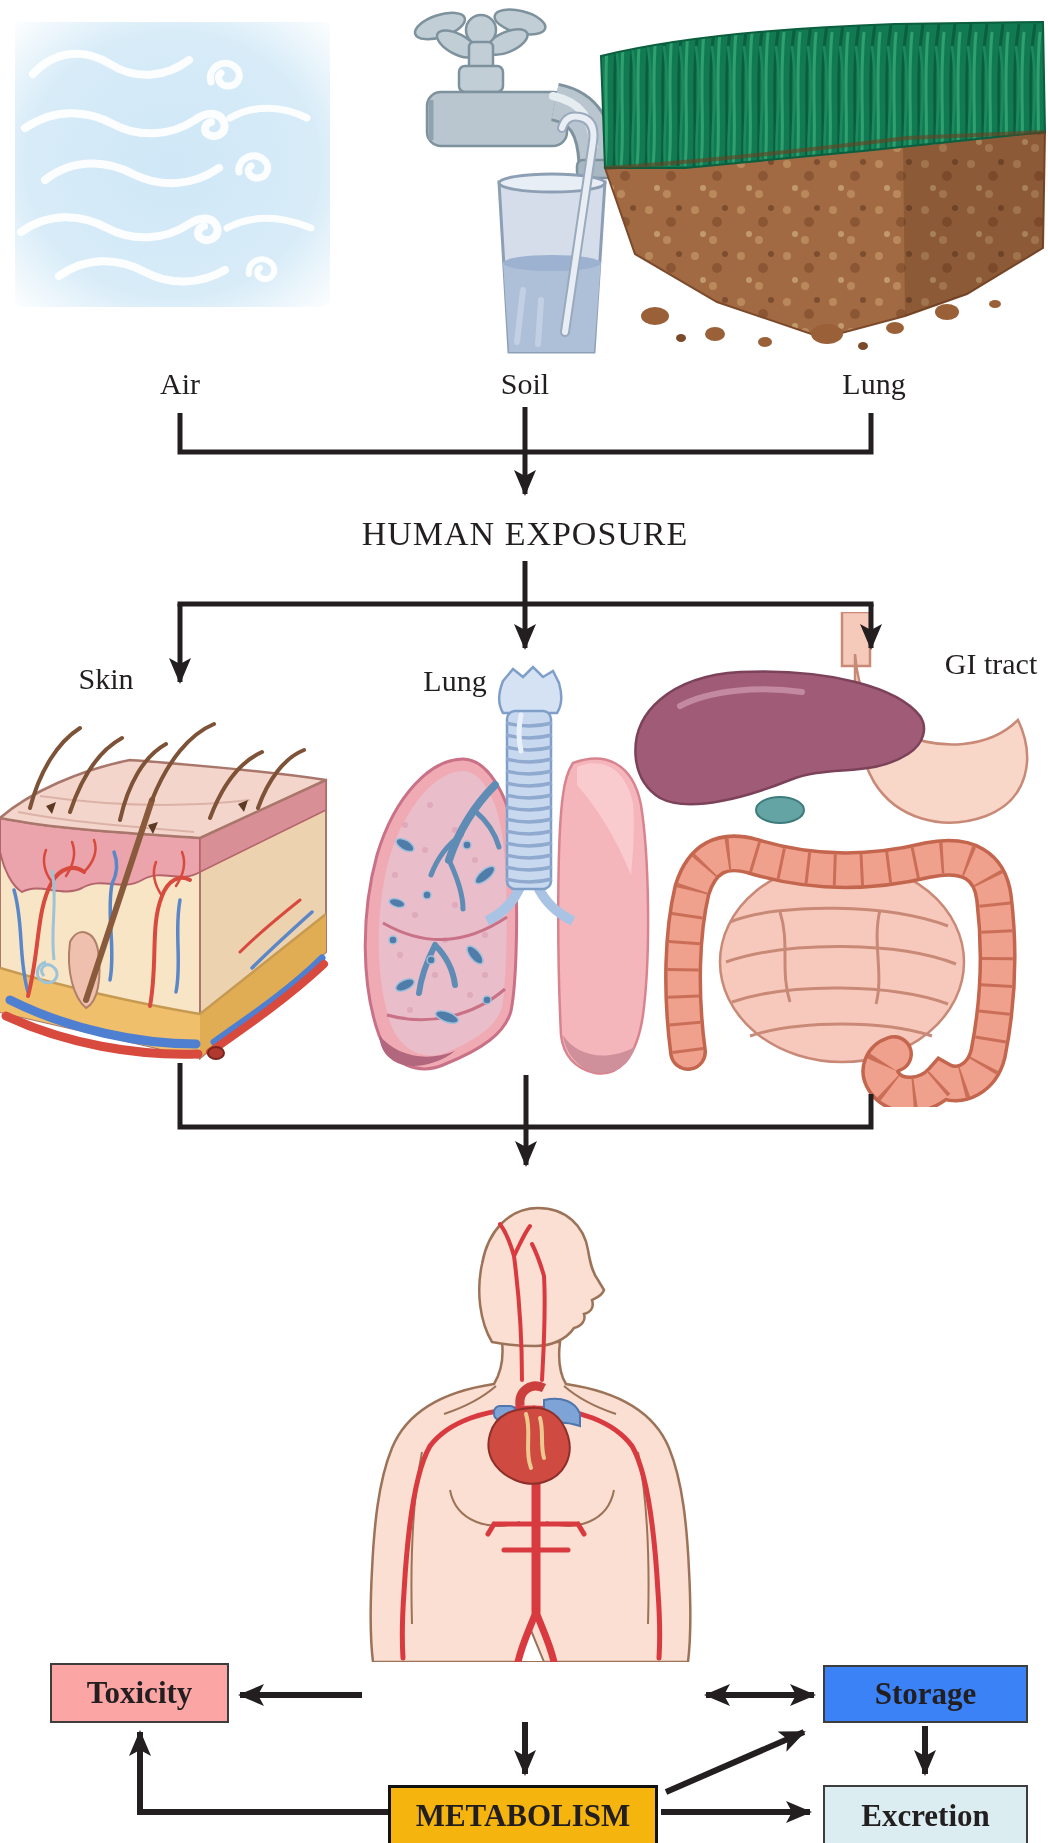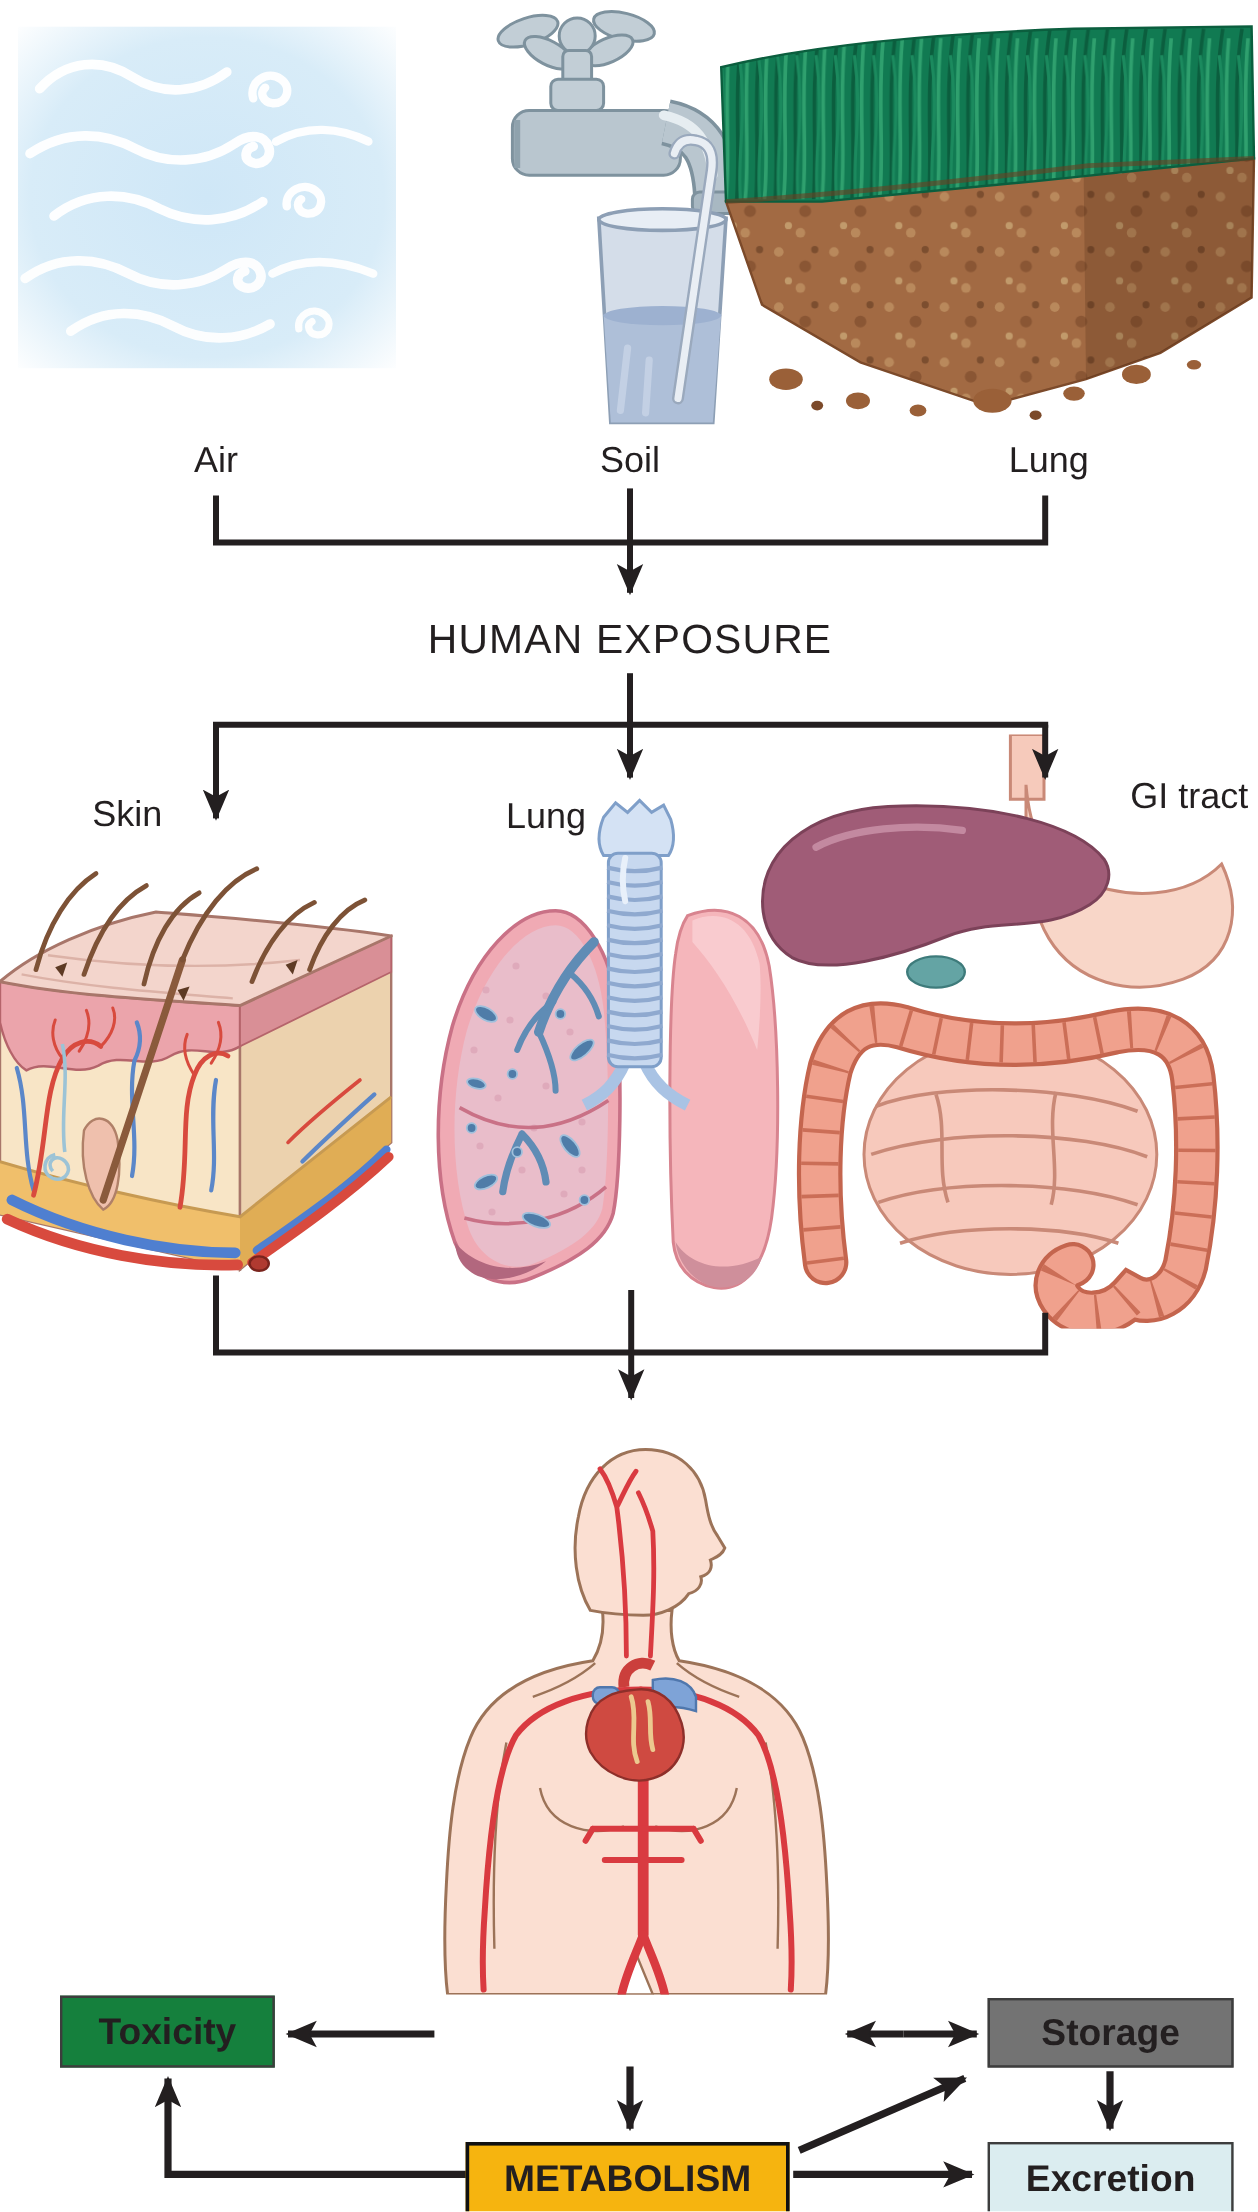--- a/index.html
+++ b/index.html
@@ -1,17 +1,17 @@
 <!DOCTYPE html>
 <html><head>
 <meta charset="utf-8">
 <style>
   html,body{margin:0;padding:0;background:#fff;}
   #page{position:relative;width:1048px;height:1843px;background:#fff;overflow:hidden;
-        font-family:Liberation Sans, sans-serif;color:#231f20;}
+        font-family:Liberation Serif, serif;color:#231f20;}
   .art{position:absolute;}
   #connectors{position:absolute;left:0;top:0;pointer-events:none;}
   .lbl{position:absolute;transform:translateX(-50%);font-size:30px;line-height:1.15;
        color:#231f20;white-space:nowrap;text-align:center;}
   #lbl-air{left:180px;top:367px;}
   #lbl-water{left:525px;top:367px;}
   #lbl-soil{left:874px;top:367px;}
   #lbl-exposure{left:525px;top:514px;font-size:34px;letter-spacing:1px;}
   #lbl-skin{left:106px;top:662px;}
   #lbl-lung{left:455px;top:664px;}
@@ -351,24 +351,24 @@
   </svg>
 
   <div class="lbl" id="lbl-air">Air</div>
   <div class="lbl" id="lbl-water">Soil</div>
   <div class="lbl" id="lbl-soil">Lung</div>
   <div class="lbl" id="lbl-exposure">HUMAN EXPOSURE</div>
   <div class="lbl" id="lbl-skin">Skin</div>
   <div class="lbl" id="lbl-lung">Lung</div>
   <div class="lbl" id="lbl-gi">GI tract</div>
 
-  <div class="fbox" id="box-toxicity" style="background: #15803d;">
+  <div class="fbox" id="box-toxicity" style="background: #fca5a5;">
     <span>Toxicity</span>
   </div>
-  <div class="fbox" id="box-storage" style="background: #737373;">
+  <div class="fbox" id="box-storage" style="background: #3b82f6;">
     <span>Storage</span>
   </div>
   <div class="fbox" id="box-metabolism" style="background: rgb(246, 180, 15);">
     <span>METABOLISM</span>
   </div>
   <div class="fbox" id="box-excretion" style="background: rgb(219, 237, 240);">
     <span>Excretion</span>
   </div>
 
 </div>

